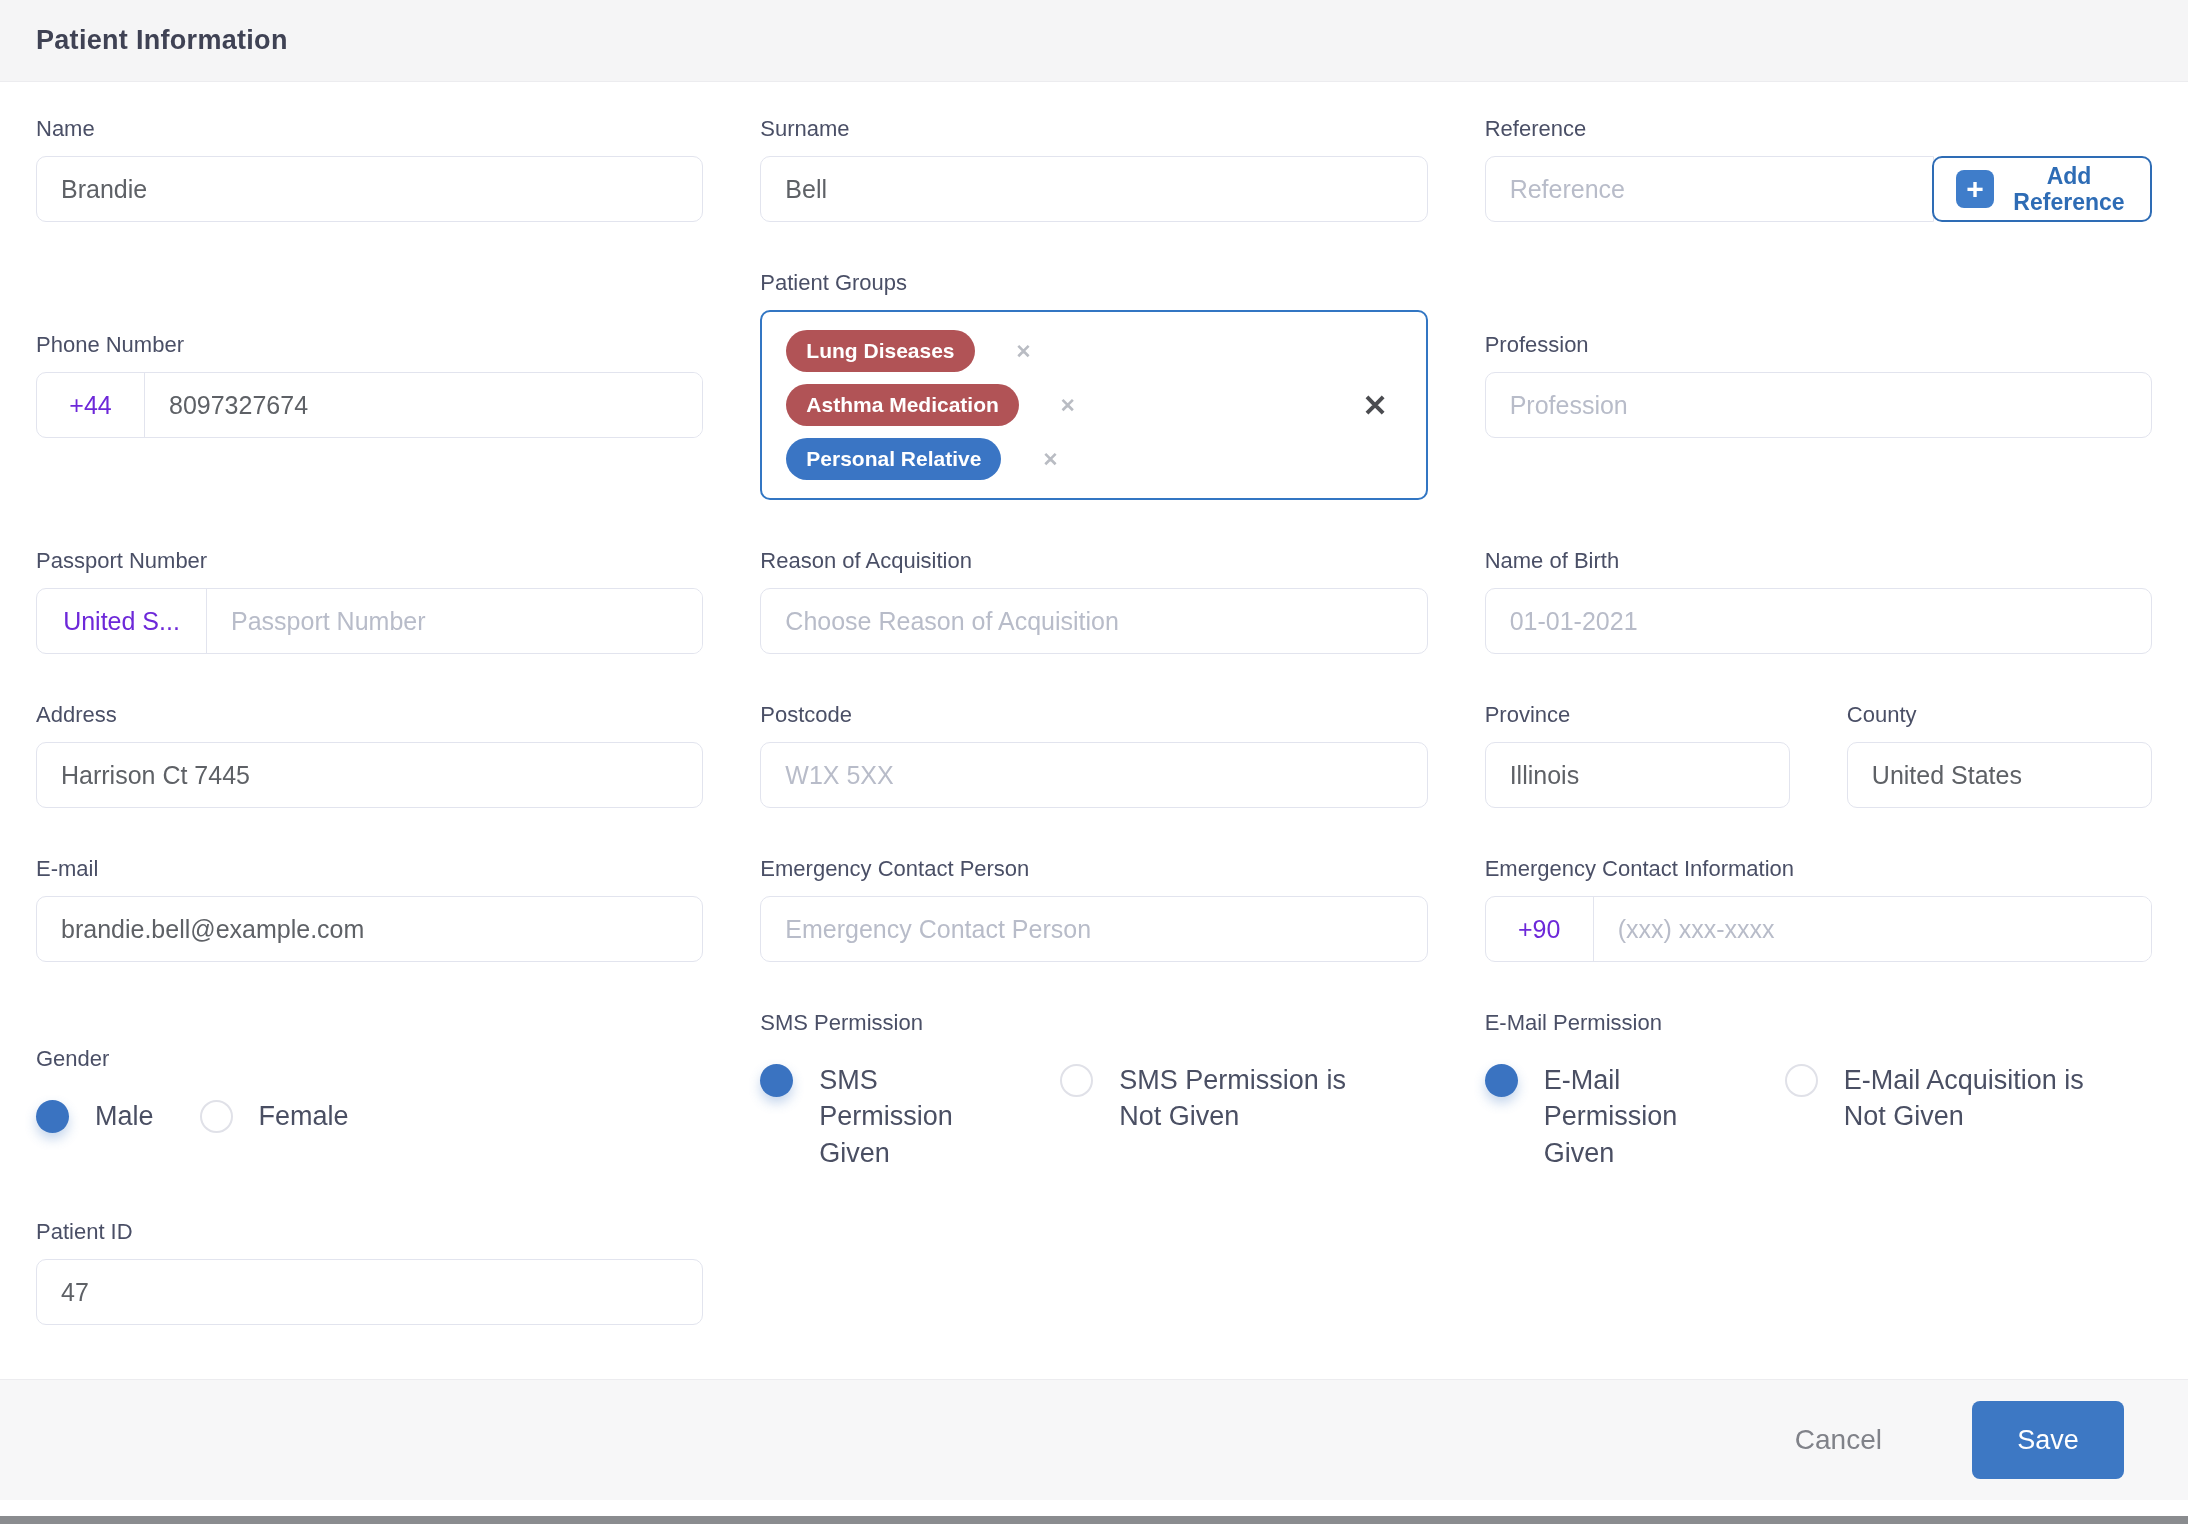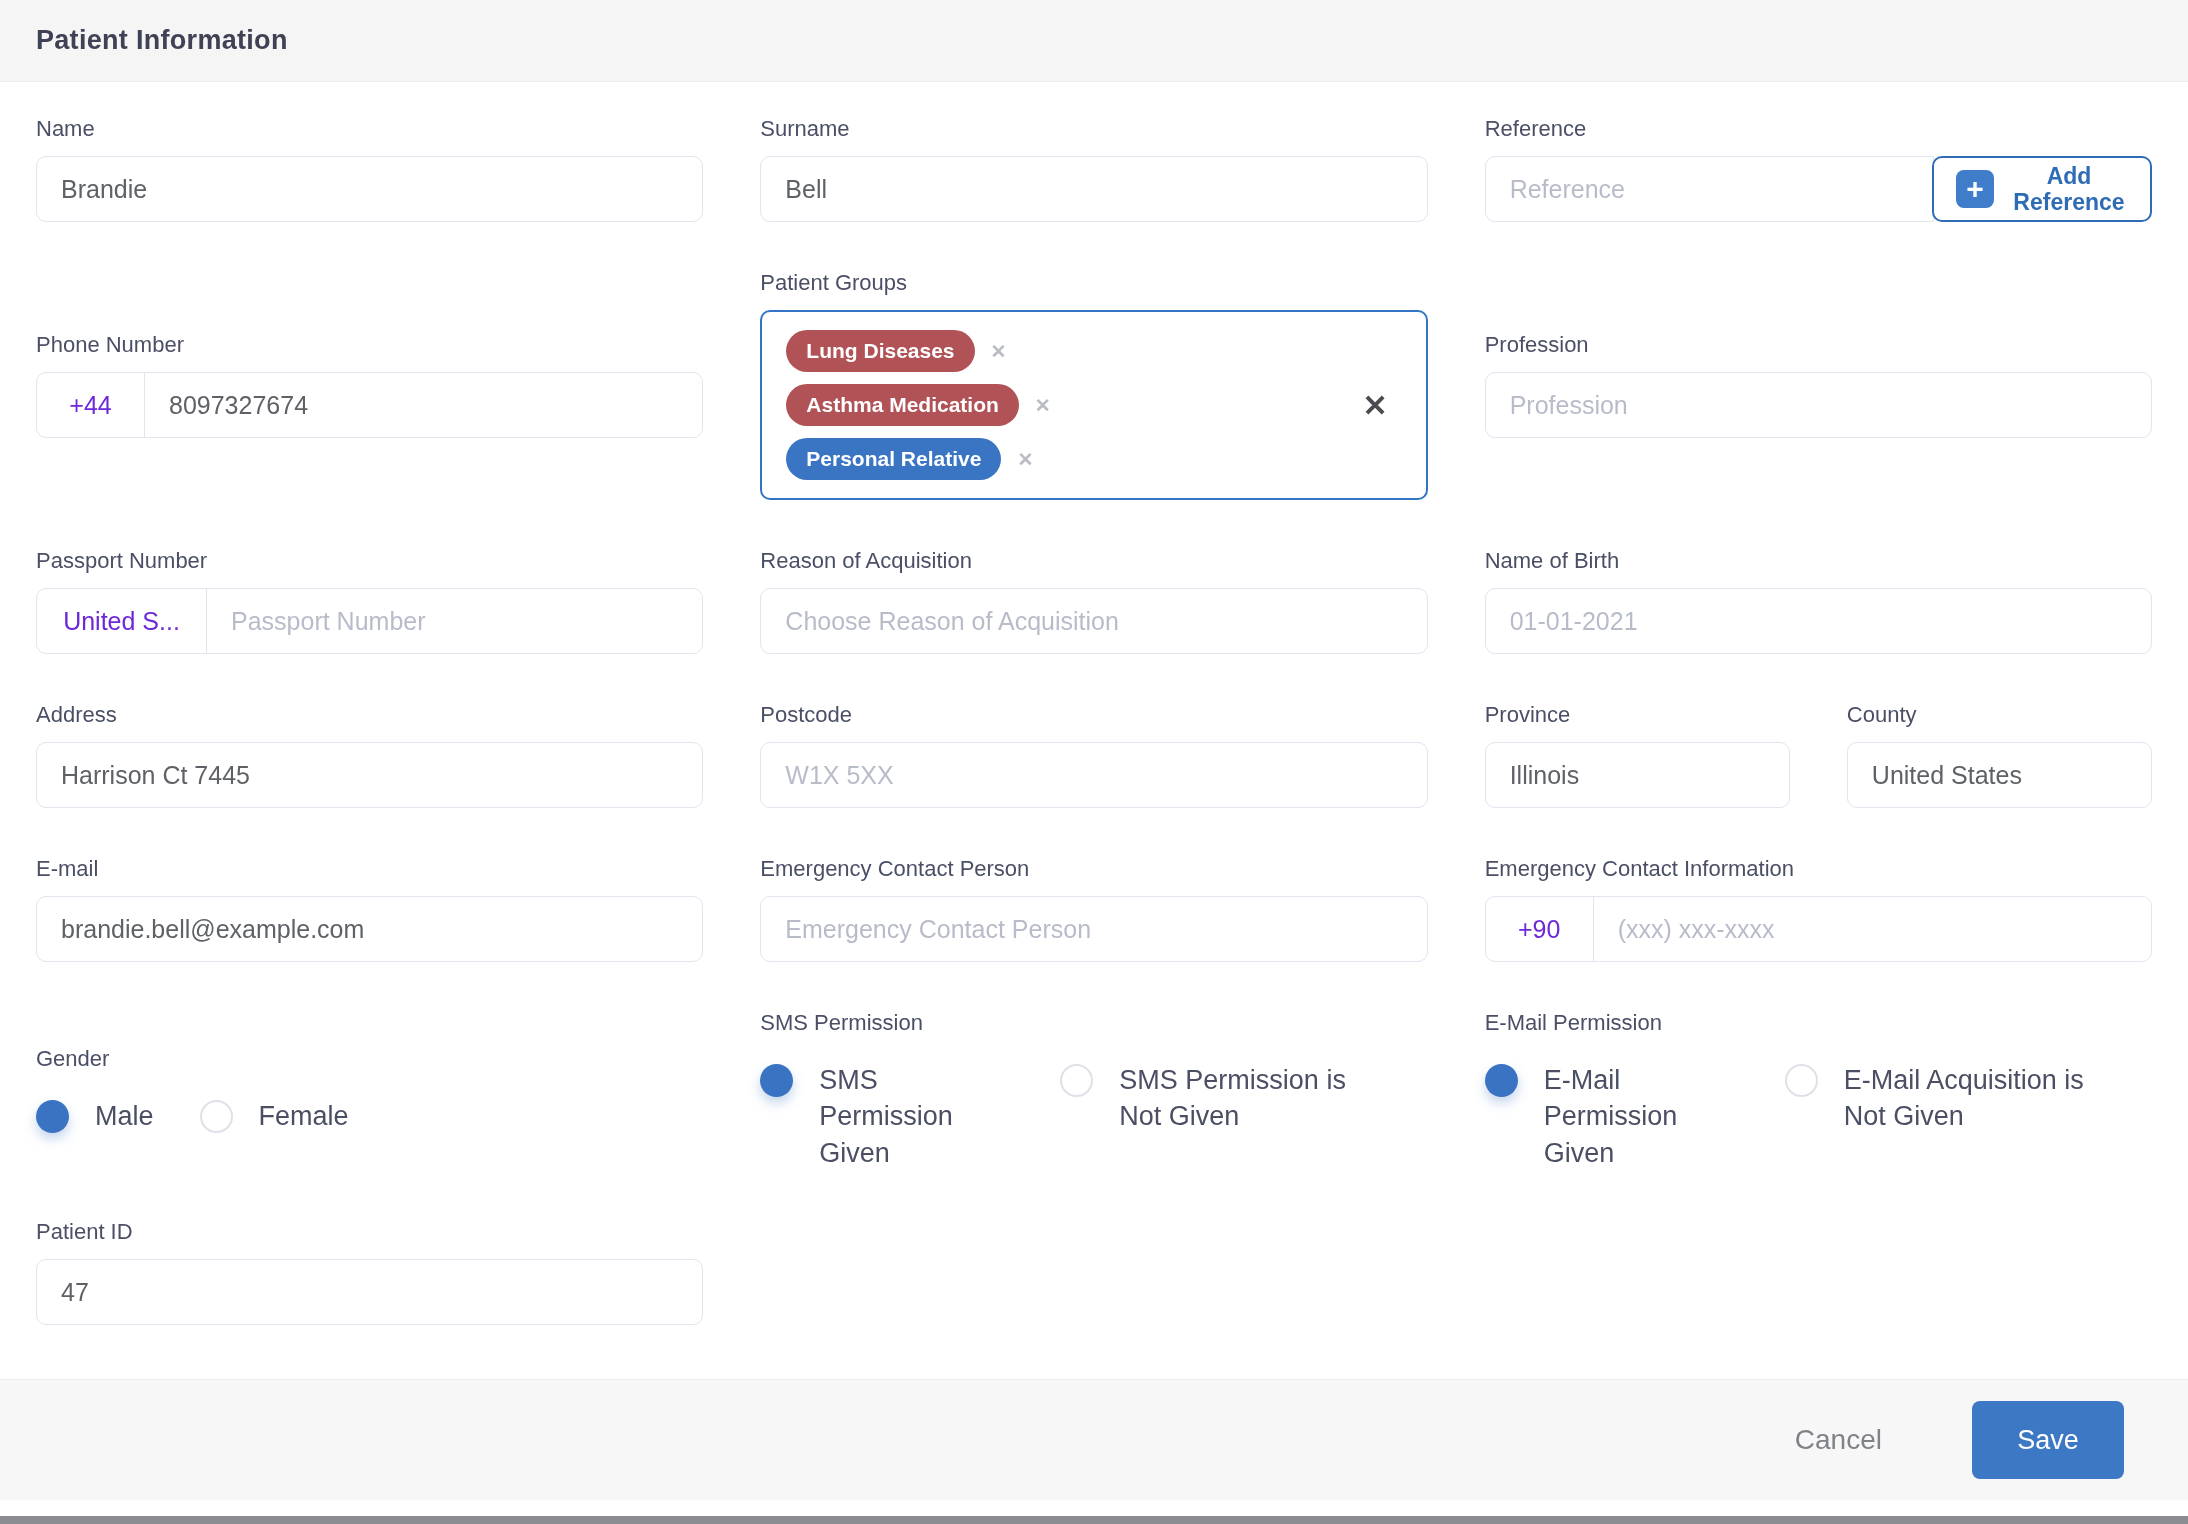--- a/index.html
+++ b/index.html
@@ -59,21 +59,21 @@
     font-size:30px; font-weight:700; display:flex; align-items:center;
     justify-content:center; line-height:1;
   }
   .add-ref-text { color:#2e6cb5; font-size:23px; font-weight:700; line-height:1.15; text-align:center; width:118px; }
 
   
   .groups-box {
     border:2px solid #3276c3; border-radius:10px; min-height:186px;
     padding:18px 24px 6px; position:relative; background:#fff;
   }
-  .tag-row { display:flex; align-items:center; margin-bottom:12px; }
+  .tag-row { display:flex; align-items:center; margin-bottom:12px;gap:25px; }
   .tag { color:#fff; font-size:21px; font-weight:700; padding:9px 20px; border-radius:999px; white-space:nowrap; }
   .tag.red { background:#b15356; }
   .tag.blue { background:#3a75c4; }
   .tag-x { margin-left:16px; color:#b9bcc3; font-size:19px; font-weight:700; cursor:pointer; }
   .groups-clear {
     position:absolute; right:38px; top:50%; transform:translateY(-50%);
     font-size:30px; font-weight:700; color:#4b4c50; cursor:pointer;
   }
 
   

